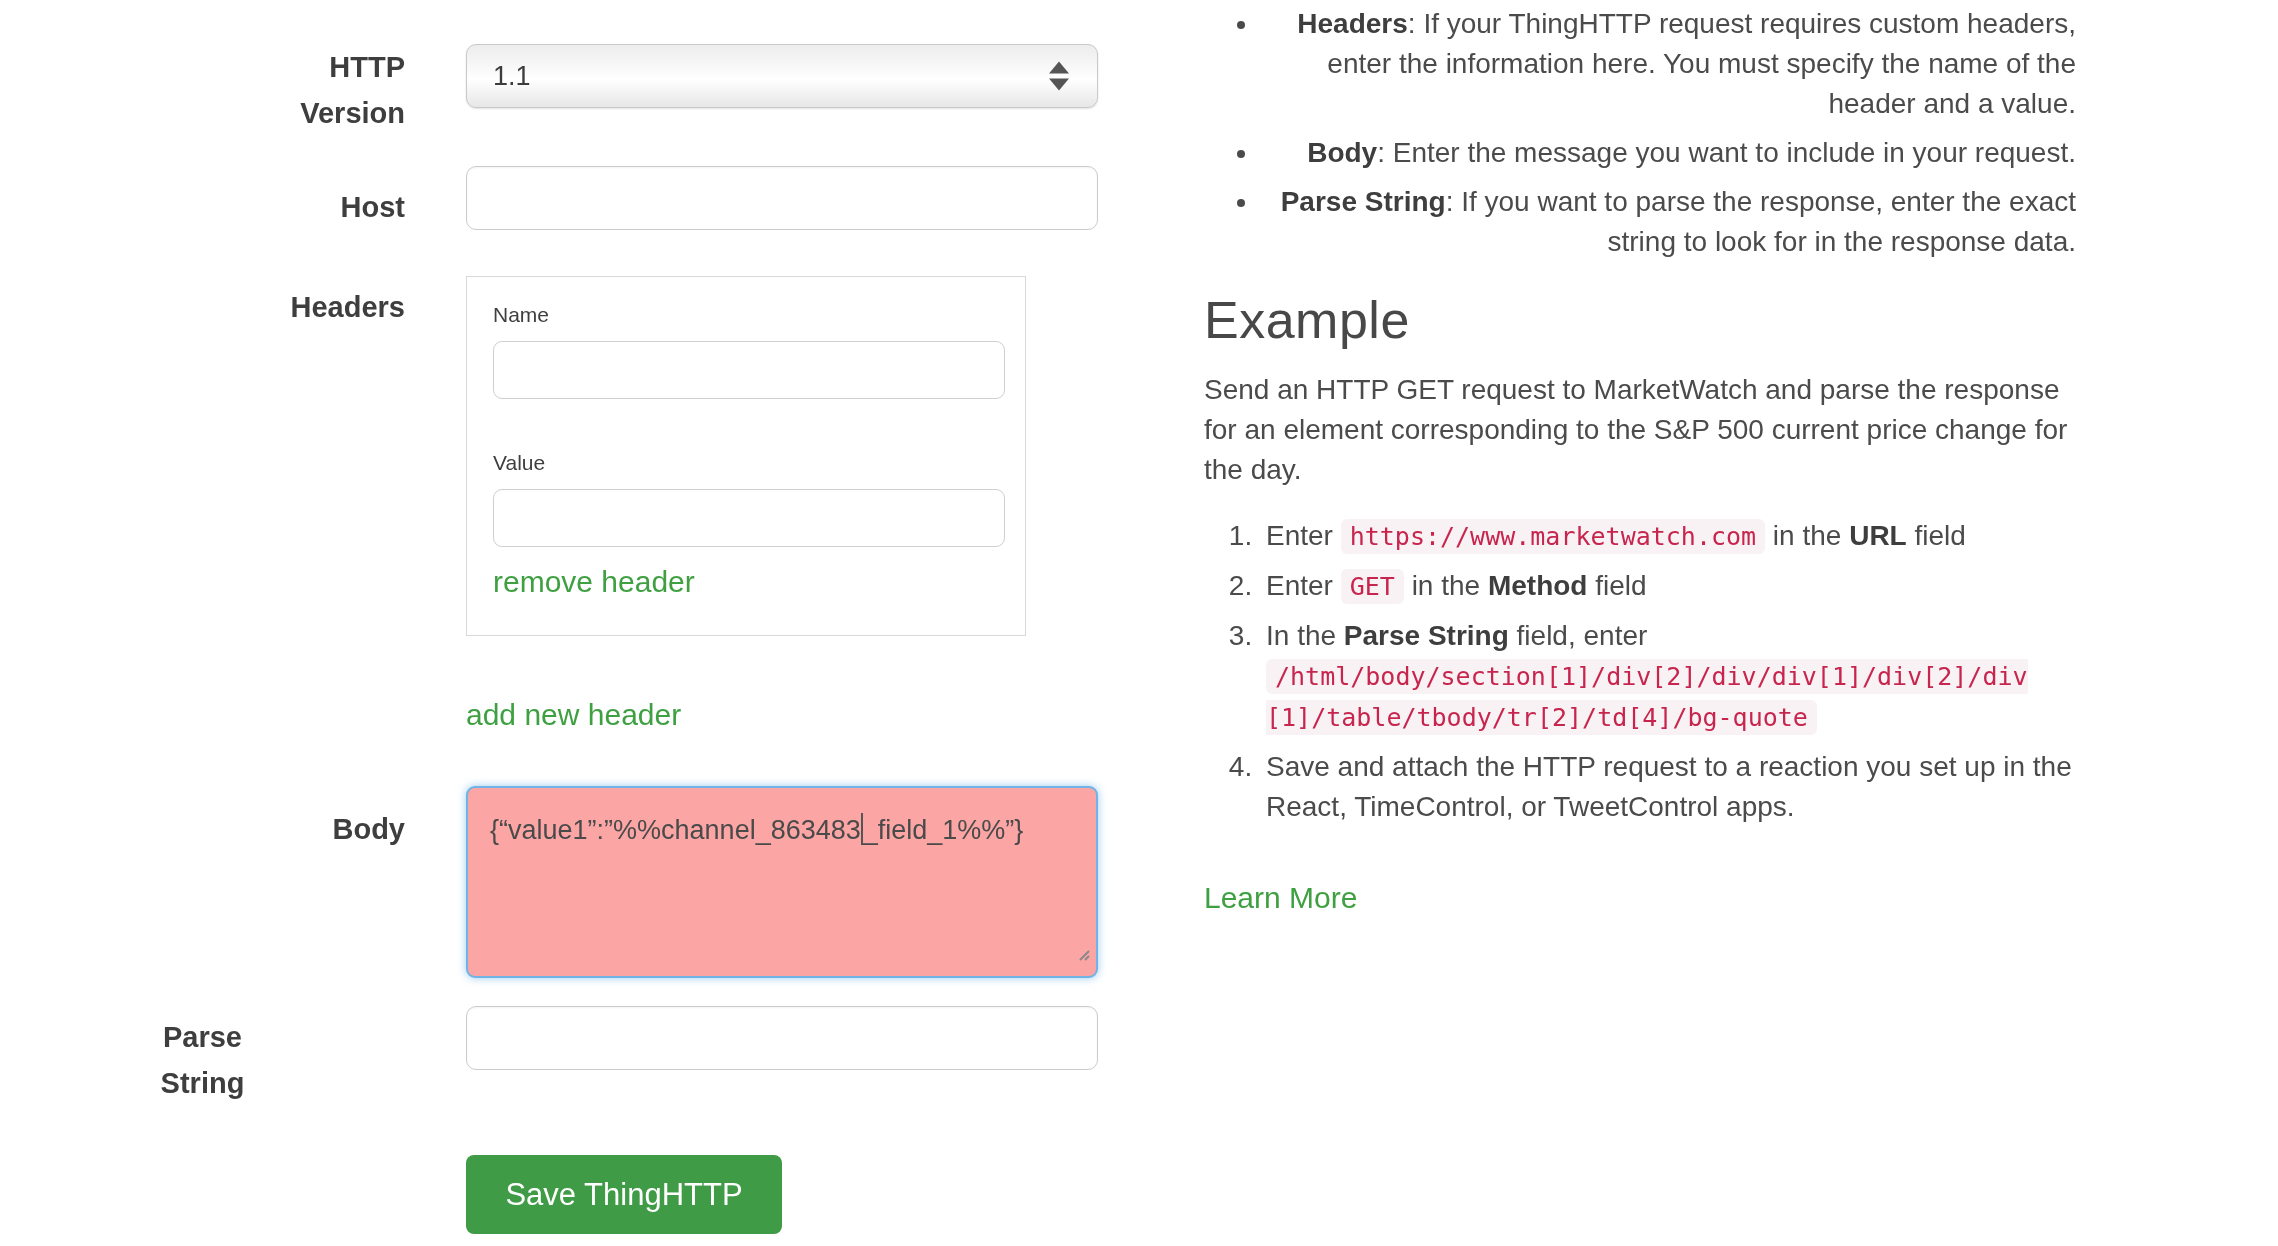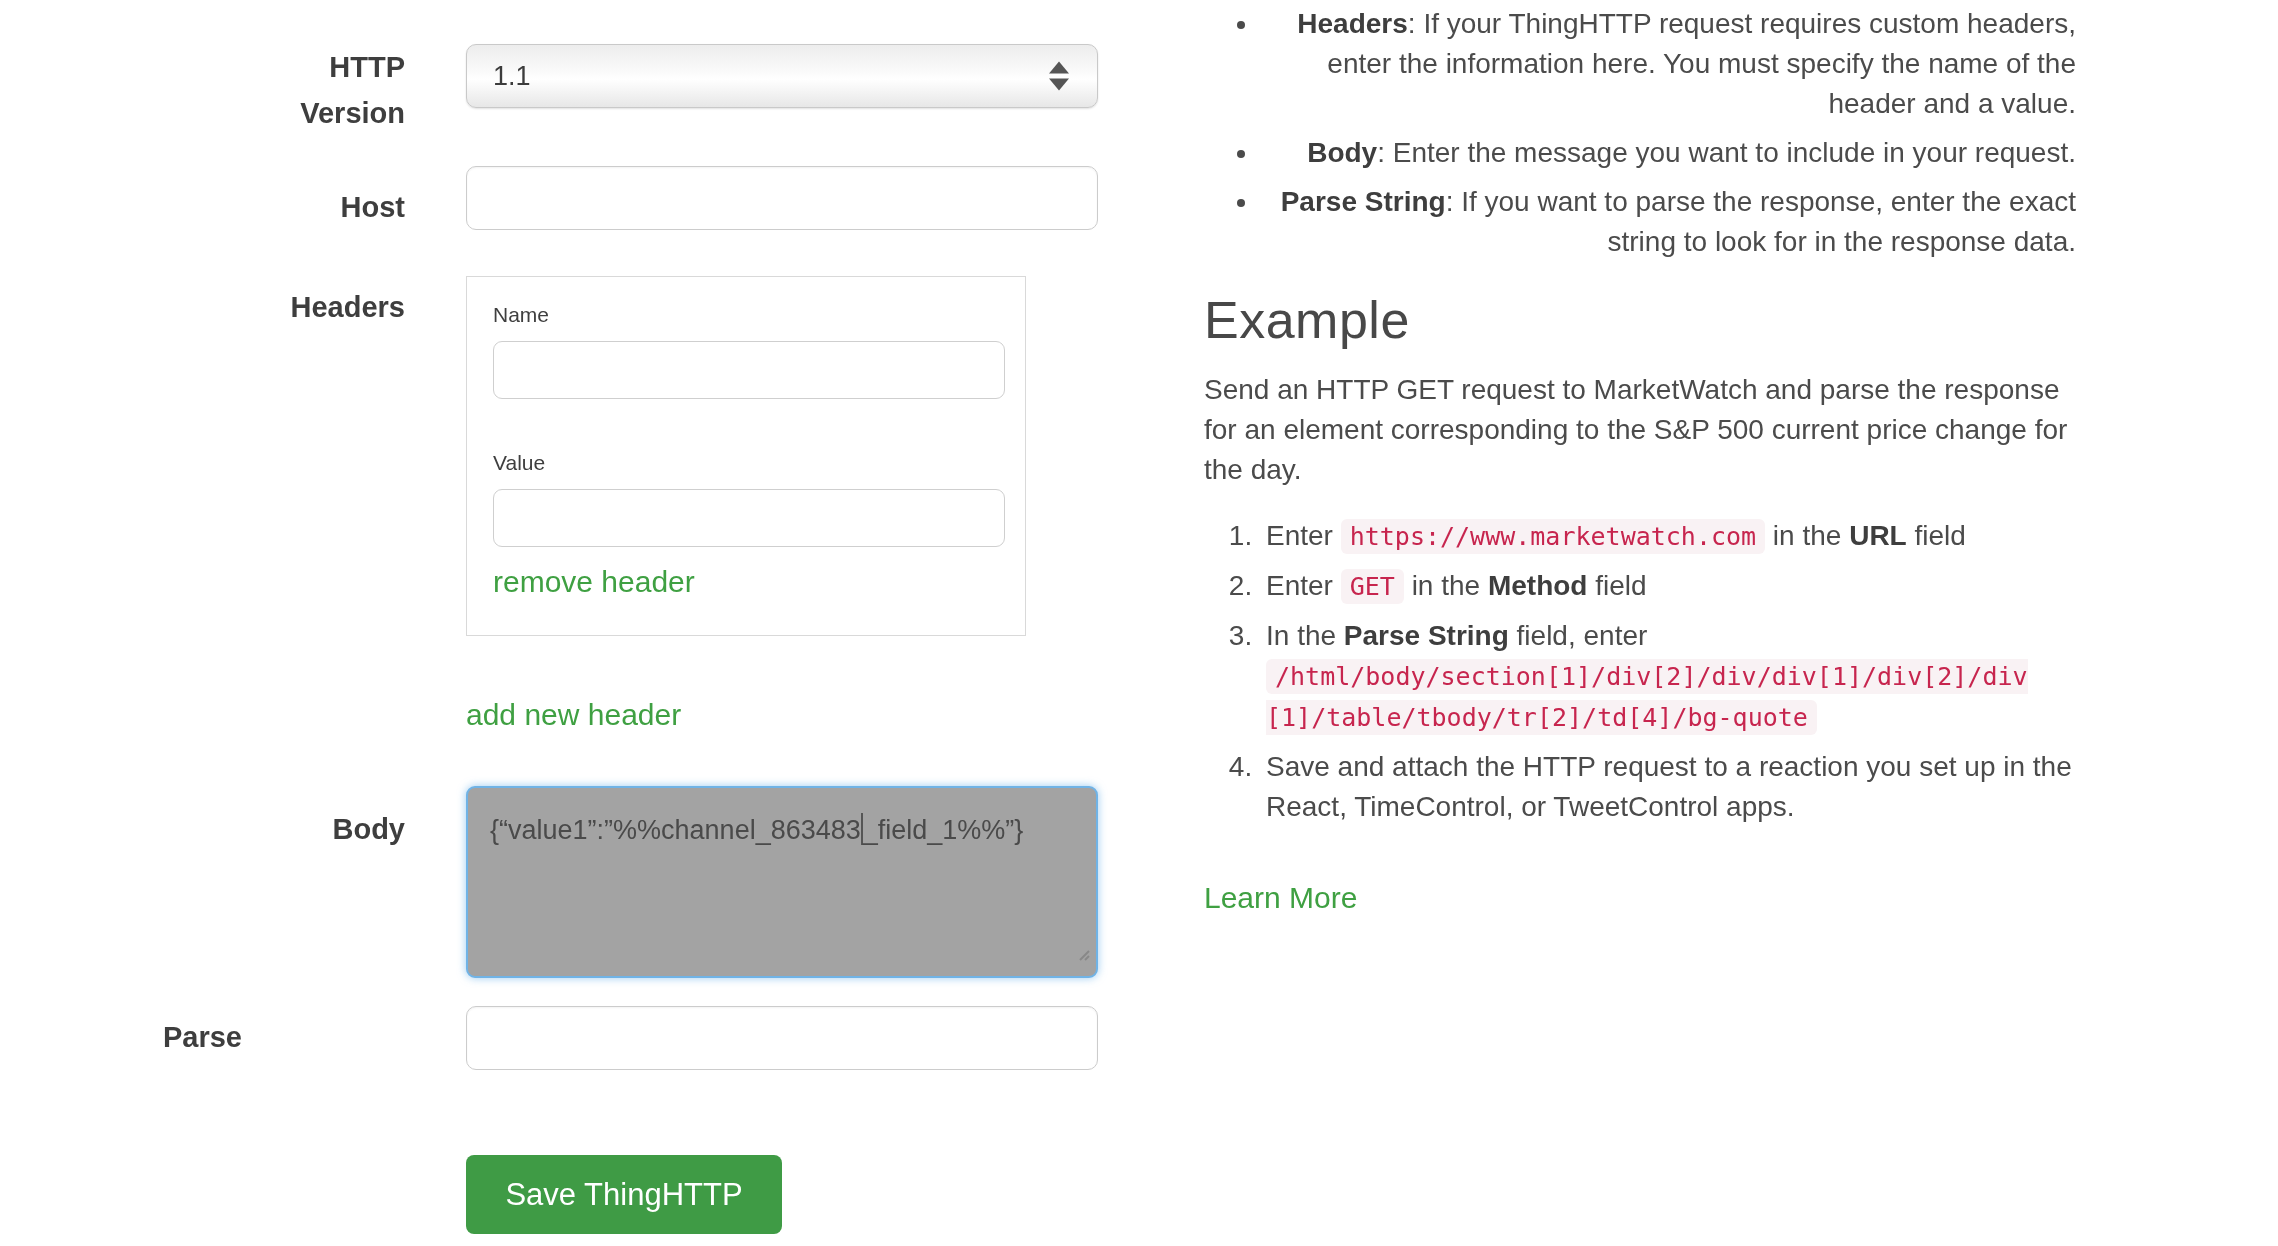--- a/index.html
+++ b/index.html
@@ -69,21 +69,21 @@
   .green-link {
     color: #3fa042; font-size: 30px; font-weight: 400;
     text-decoration: none; cursor: pointer;
     font-family: "Liberation Sans", sans-serif;
   }
 
   .body-textarea {
     position: absolute; left: 466px; top: 786px;
     width: 632px; height: 192px;
     border: 2px solid #70b3e6; border-radius: 9px;
-    background: #a3a3a3;
+    background: #fca5a5;
     box-shadow: 0 0 9px rgba(102,175,233,0.65);
     font-size: 27px; color: #4a4a4a;
     padding: 24px 22px;
     line-height: 36px;
     cursor: text;
   }
   .caret {
     display: inline-block; width: 2px; height: 32px;
     background: #555; vertical-align: text-bottom;
     margin: 0 0px;
@@ -166,20 +166,21 @@
   <span class="resize-handle">
     <svg width="18" height="18" viewBox="0 0 18 18">
       <path d="M16 7 L7 16" stroke="#888" stroke-width="2" fill="none"></path>
       <path d="M16 12 L12 16" stroke="#888" stroke-width="2" fill="none"></path>
     </svg>
   </span>
 </div>
 
 <div class="field-label" style="top:1014px;text-align:center;">
   <div>Parse</div>
+  <div>String</div>
 </div>
 <input class="control text-input" style="top: 1006px;" type="text" value="">
 
 <button class="save-btn">Save ThingHTTP</button>
 
 <div class="docs">
   <ul>
     <li><strong>Headers</strong><span>: If your ThingHTTP request requires custom headers, enter the information here. You must specify the name of the header and a value.</span></li>
     <li><strong>Body</strong><span>: Enter the message you want to include in your request.</span></li>
     <li><strong>Parse String</strong><span>: If you want to parse the response, enter the exact string to look for in the response data.</span></li>

